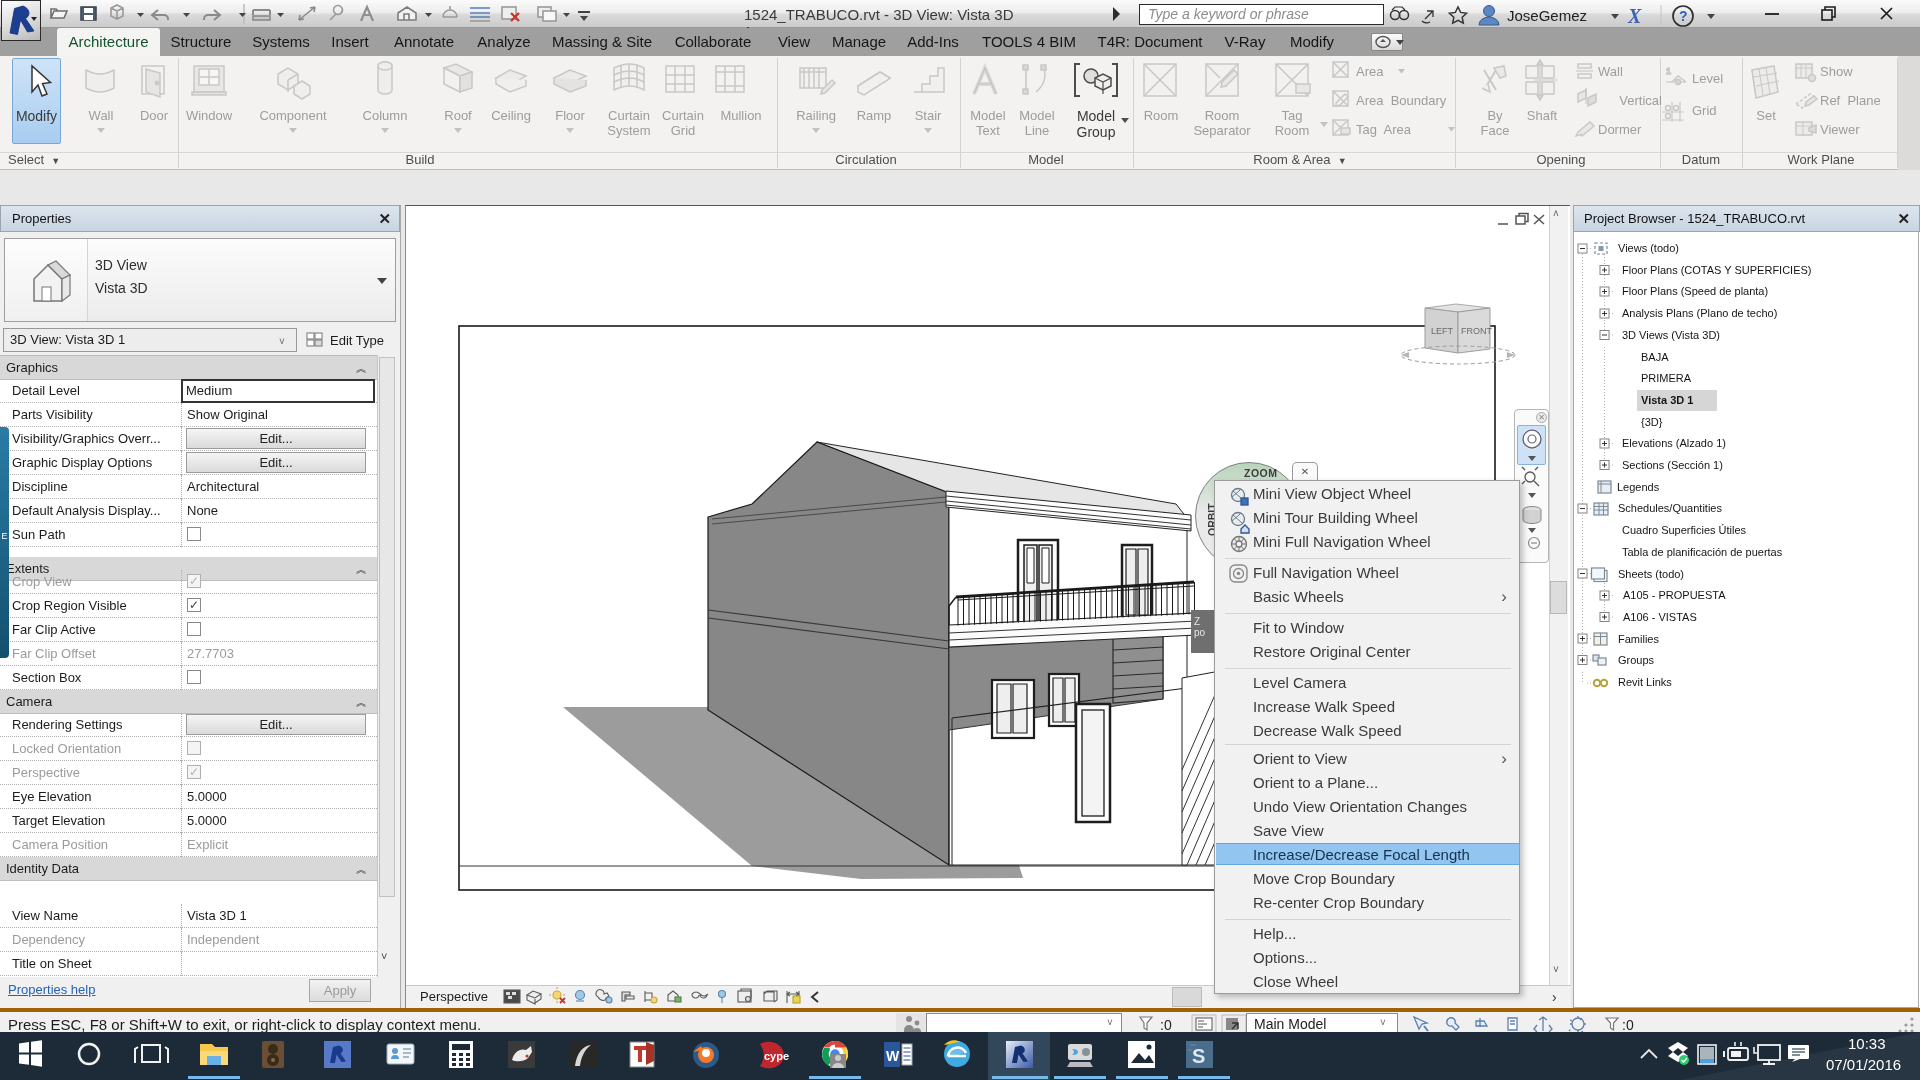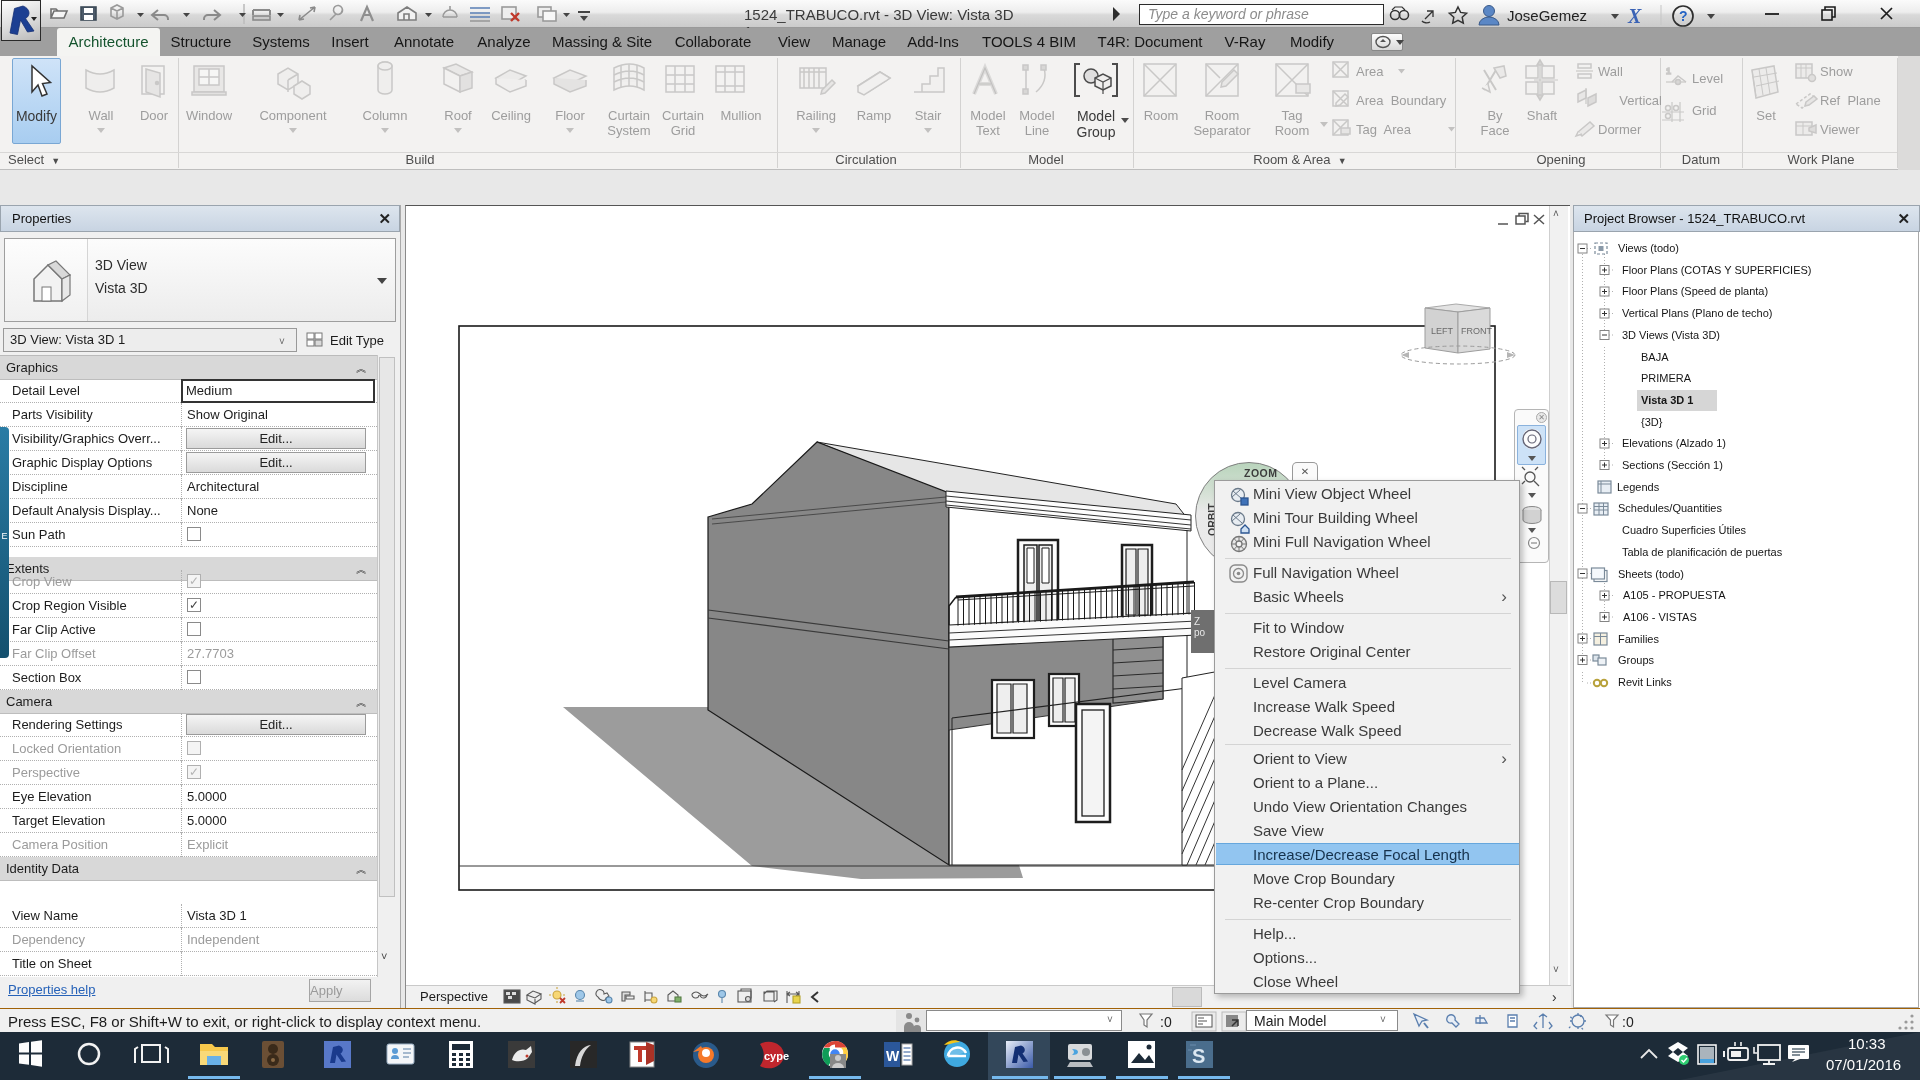--- a/index.html
+++ b/index.html
@@ -57,21 +57,21 @@
   .mi { position:absolute; left:1px; width:303px; height:24px; line-height:24px; font-size:15px; color:#3b3b3b; padding-left:37px; white-space:nowrap; }
   .mi.hilite { background:#92c5f0; border-top:1px solid #66a7dd; border-bottom:1px solid #66a7dd; height:22px; line-height:22px; color:#16324c; }
   .msep { position:absolute; left:10px; width:286px; border-top:1px solid #d4d4d4; }
   .sub { position:absolute; right:12px; font-size:17px; color:#555; }
 
   
   #pb { left:1573px; top:205px; width:347px; height:803px; background:#fff; }
   .ti { position:absolute; font-size:11px; color:#151515; height:21px; line-height:21px; white-space:nowrap; }
 
   
-  #status { left:0; top:1008px; width:1920px; height:24px; background:#f0f0f0; border-top:1px solid #a16207; }
+  #status { left:0; top:1008px; width:1920px; height:24px; background:#f0f0f0; border-top:4px solid #a16207; }
 
   
   #taskbar { left:0; top:1032px; width:1920px; height:48px; background:#1d2b38; }
 </style>
 </head>
 <body>
   <div class="abs" id="titlebar">
     <svg class="abs" style="left:0;top:0" width="1920" height="28">
       <g stroke="#6f6f6f" stroke-width="1.6" fill="none">
 
@@ -543,21 +543,21 @@
         <span class="plab">Title on Sheet</span>
         <span class="vsep"></span>
       </div>
     </div>
 
     <div class="abs" style="left:377px;top:150px;width:20px;height:622px;background:#f0f0f0;border-left:1px solid #c6c6c6"></div>
     <div class="abs" style="left:379px;top:152px;width:16px;height:540px;background:#e7e7e7;border:1px solid #c0c0c0"></div>
     <div class="abs" style="left:381px;top:745px;font-size:11px;color:#444">˅</div>
 
     <div class="abs" style="left:8px;top:777px;font-size:13px;color:#2662b8;text-decoration:underline">Properties help</div>
-    <div class="abs" style="left:309px;top:774px;width:62px;height:23px;background:linear-gradient(#f2f2f2,#dcdcdc);border:1px solid #a5a5a5;font-size:13px;color:#9a9a9a;text-align:left;line-height:21px">Apply</div>
+    <div class="abs" style="left:309px;top:774px;width:62px;height:23px;background:linear-gradient(#f2f2f2,#dcdcdc);border:1px solid #a5a5a5;font-size:13px;color:#9a9a9a;text-align:center;line-height:21px">Apply</div>
 
     <div class="abs" style="left:0;top:222px;width:9px;height:231px;background:linear-gradient(#2a7ca5,#14506e);border-radius:0 4px 4px 0;color:#fff;font-size:9px;text-align:center;padding-top:104px">E</div>
   </div>
   <div class="abs" id="canvas">
     <svg class="abs" style="left:0;top:0" width="1165" height="779">
 
       <rect x="53" y="120" width="1036" height="564" fill="none" stroke="#1a1a1a" stroke-width="1.6"></rect>
 
       <polygon points="157,501 302,501 542,657 608,643 617,672 455,673 346,660" fill="#9c9c9c"></polygon>
 
@@ -747,21 +747,21 @@
     </div>
   </div>
   <div class="abs" id="pb">
     <div class="abs ptitle" style="left:0;top:0;width:347px;height:27px;line-height:25px;padding-left:10px">Project Browser - 1524_TRABUCO.rvt
       <span style="position:absolute;right:9px;top:0px;font-size:15px;color:#222;font-weight:bold">✕</span></div>
     <div class="abs" style="left:0;top:27px;width:346px;height:776px;background:#fff;border:1px solid #a9a9a9;border-top:none"></div>
     <div class="abs" style="left:64px;top:185px;width:80px;height:21px;background:#d6d6d6"></div>
     <div class="ti" style="left:45px;top:33px">Views (todo)</div>
     <div class="ti" style="left:49px;top:55px">Floor Plans (COTAS Y SUPERFICIES)</div>
     <div class="ti" style="left:49px;top:76px">Floor Plans (Speed de planta)</div>
-    <div class="ti" style="left:49px;top:98px">Vertical Plans (Plano de techo)</div>
+    <div class="ti" style="left:49px;top:98px">Analysis Plans (Plano de techo)</div>
     <div class="ti" style="left:49px;top:120px">3D Views (Vista 3D)</div>
     <div class="ti" style="left:68px;top:142px">BAJA</div>
     <div class="ti" style="left:68px;top:163px">PRIMERA</div>
     <div class="ti" style="left:68px;top:185px;font-weight:bold">Vista 3D 1</div>
     <div class="ti" style="left:68px;top:207px">{3D}</div>
     <div class="ti" style="left:49px;top:228px">Elevations (Alzado 1)</div>
     <div class="ti" style="left:49px;top:250px">Sections (Sección 1)</div>
     <div class="ti" style="left:44px;top:272px">Legends</div>
     <div class="ti" style="left:45px;top:293px">Schedules/Quantities</div>
     <div class="ti" style="left:49px;top:315px">Cuadro Superficies Útiles</div>

